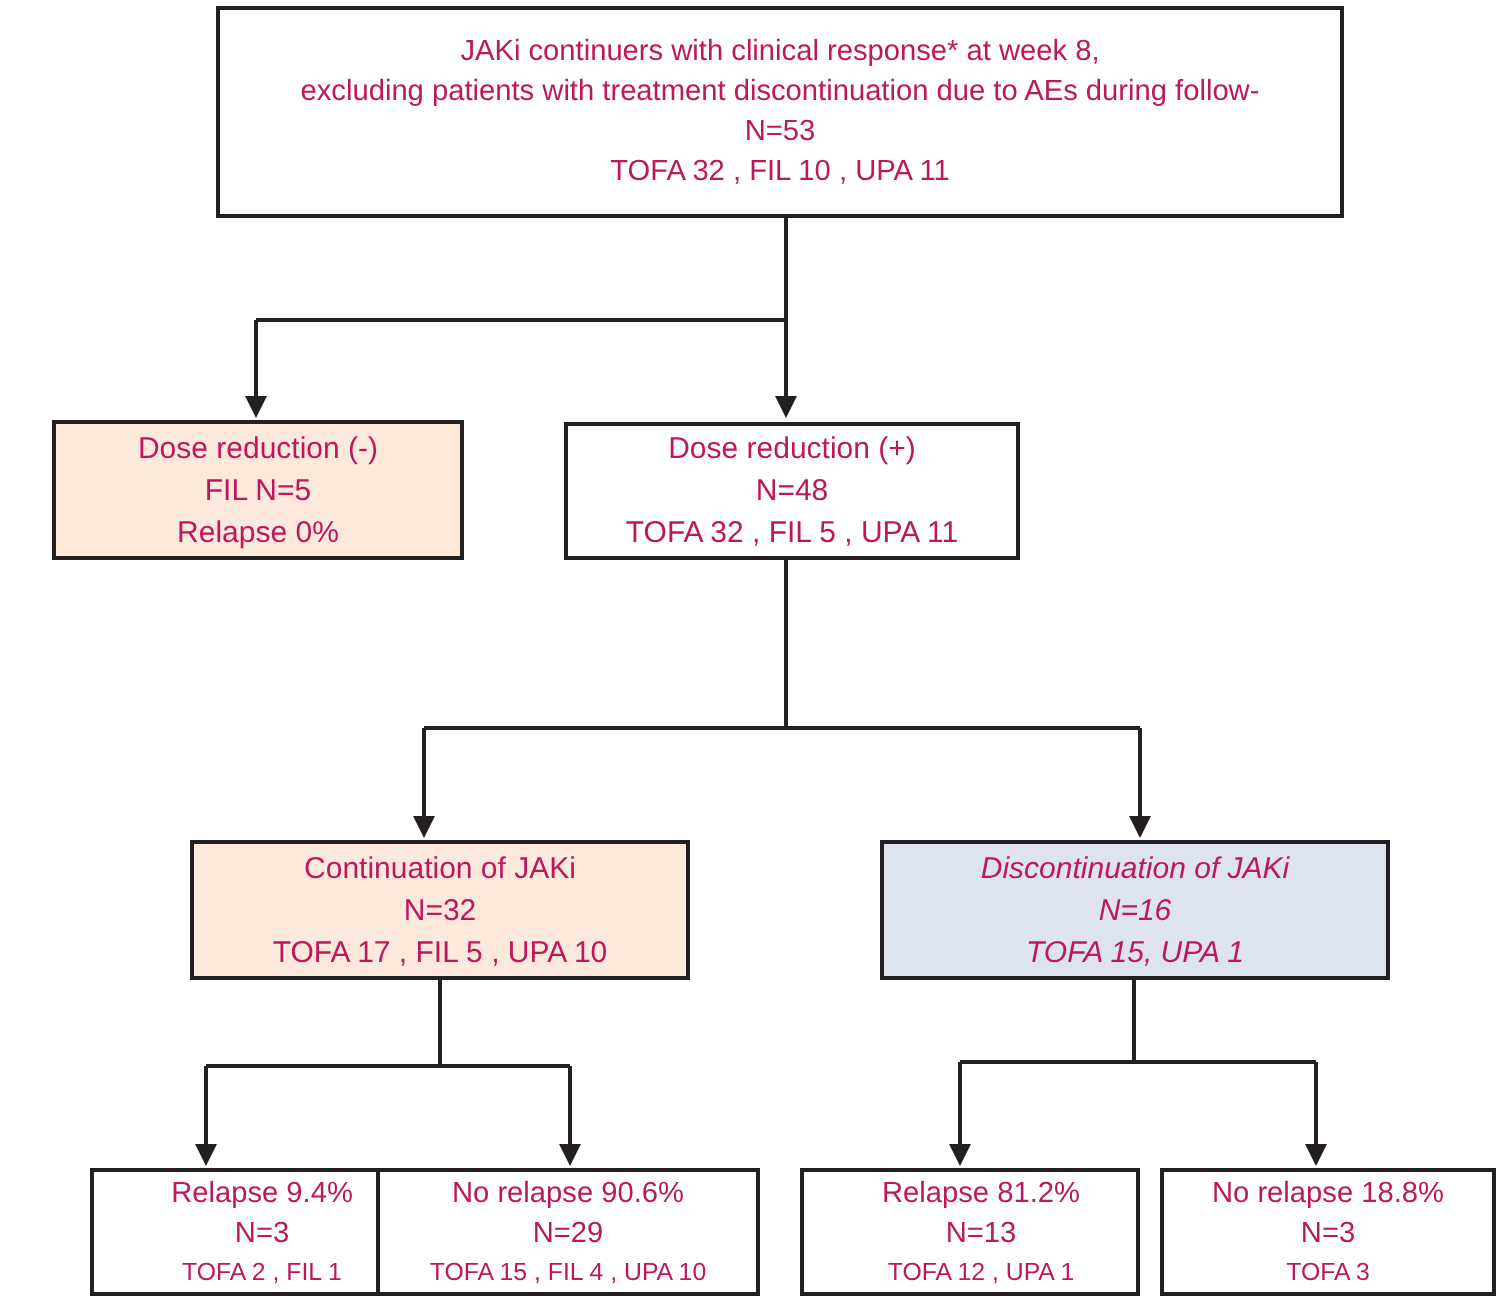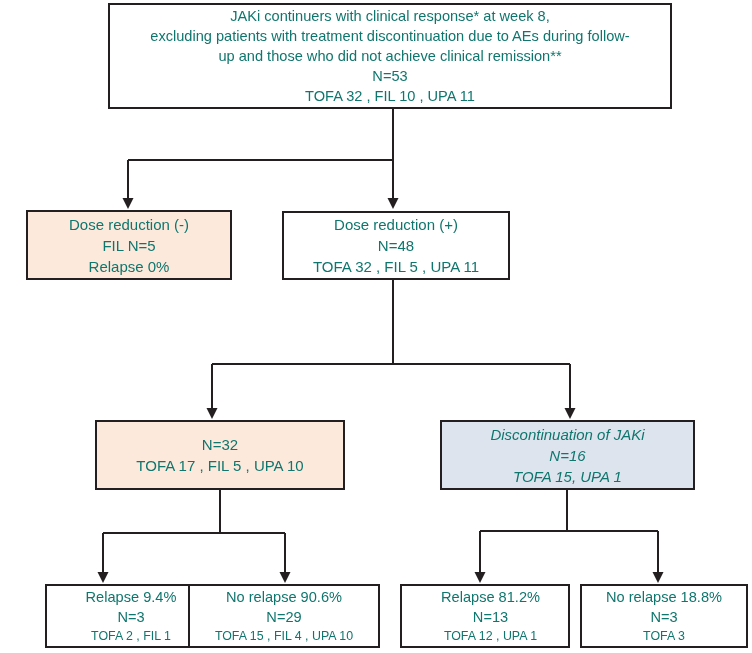--- a/index.html
+++ b/index.html
@@ -2,21 +2,21 @@
 <html><head>
 <meta charset="utf-8">
 <style>
   html, body { margin: 0; padding: 0; background: #ffffff; }
   .canvas {
     position: relative;
     width: 752px;
     height: 653px;
     background: #ffffff;
     font-family: "Liberation Sans", "DejaVu Sans", sans-serif;
-    color: #0f766e;
+    color: #be185d;
     overflow: hidden;
   }
   .connectors {
     position: absolute;
     left: 0; top: 0;
     width: 752px; height: 653px;
     z-index: 0;
   }
   .box {
     position: absolute;
@@ -74,38 +74,38 @@
       <polygon points="103,583 97.5,572 108.5,572"></polygon>
       <polygon points="285,583 279.5,572 290.5,572"></polygon>
       <polygon points="480,583 474.5,572 485.5,572"></polygon>
       <polygon points="658,583 652.5,572 663.5,572"></polygon>
     </g>
   </svg>
 
   <div class="box root" style="left:108px; top:3px; width:564px; height:106px;">
     <div class="ln">JAKi continuers with clinical response* at week 8,</div>
     <div class="ln">excluding patients with treatment discontinuation due to AEs during follow-</div>
-    <div class="ln">up and those who did not achieve clinical remission**</div>
     <div class="ln">N=53</div>
     <div class="ln">TOFA 32 , FIL 10 , UPA 11</div>
   </div>
 
   <div class="box peach roomy" style="left:26px; top:210px; width:206px; height:70px;">
     <div class="ln">Dose reduction (-)</div>
     <div class="ln">FIL N=5</div>
     <div class="ln">Relapse 0%</div>
   </div>
 
   <div class="box roomy" style="left:282px; top:211px; width:228px; height:69px;">
     <div class="ln">Dose reduction (+)</div>
     <div class="ln">N=48</div>
     <div class="ln">TOFA 32 , FIL 5 , UPA 11</div>
   </div>
 
   <div class="box peach roomy" style="left:95px; top:420px; width:250px; height:70px;">
+    <div class="ln">Continuation of JAKi</div>
     <div class="ln">N=32</div>
     <div class="ln">TOFA 17 , FIL 5 , UPA 10</div>
   </div>
 
   <div class="box bluegray roomy" style="left:440px; top:420px; width:255px; height:70px;font-style:italic;">
     <div class="ln">Discontinuation of JAKi</div>
     <div class="ln">N=16</div>
     <div class="ln">TOFA 15, UPA 1</div>
   </div>
 

